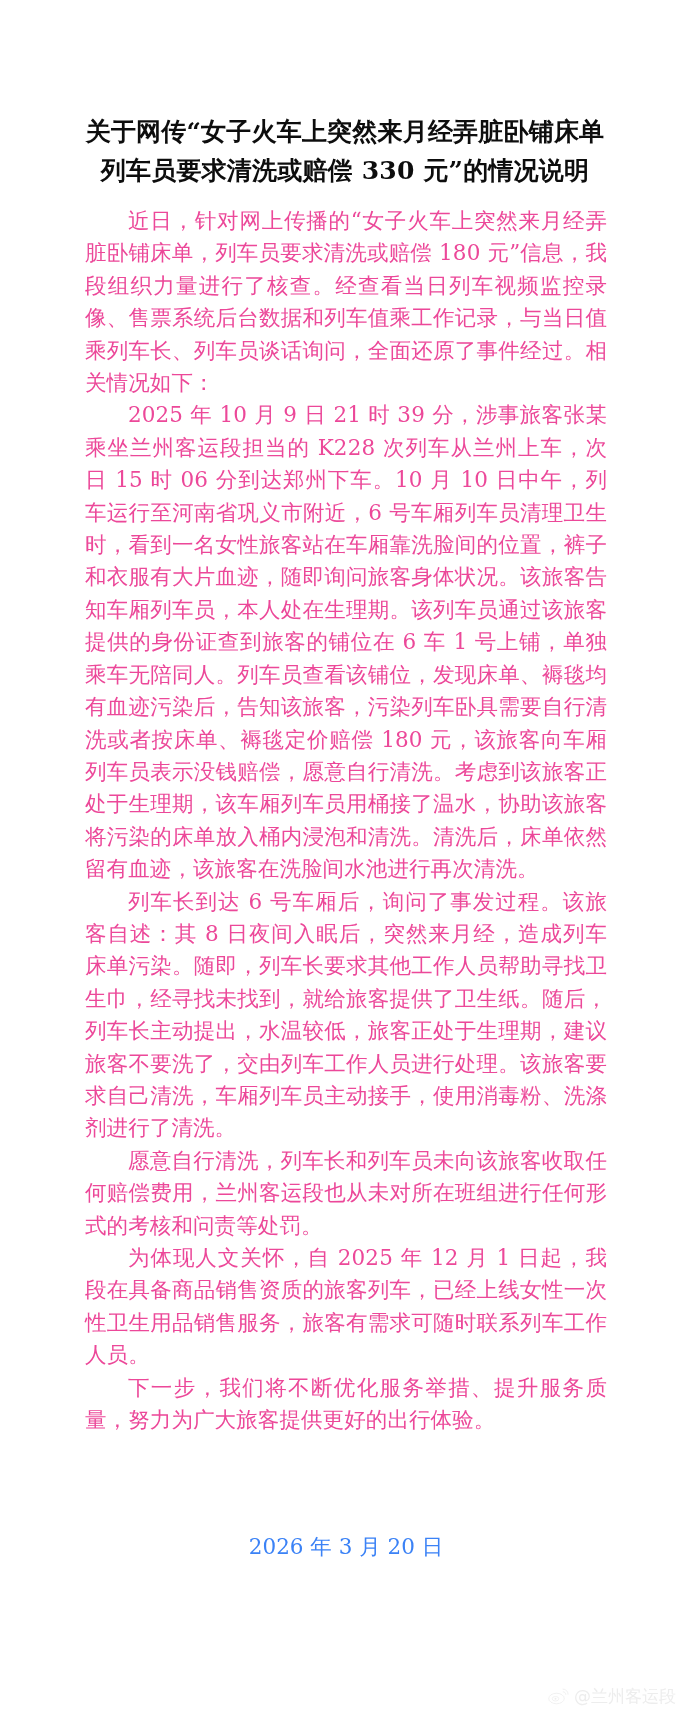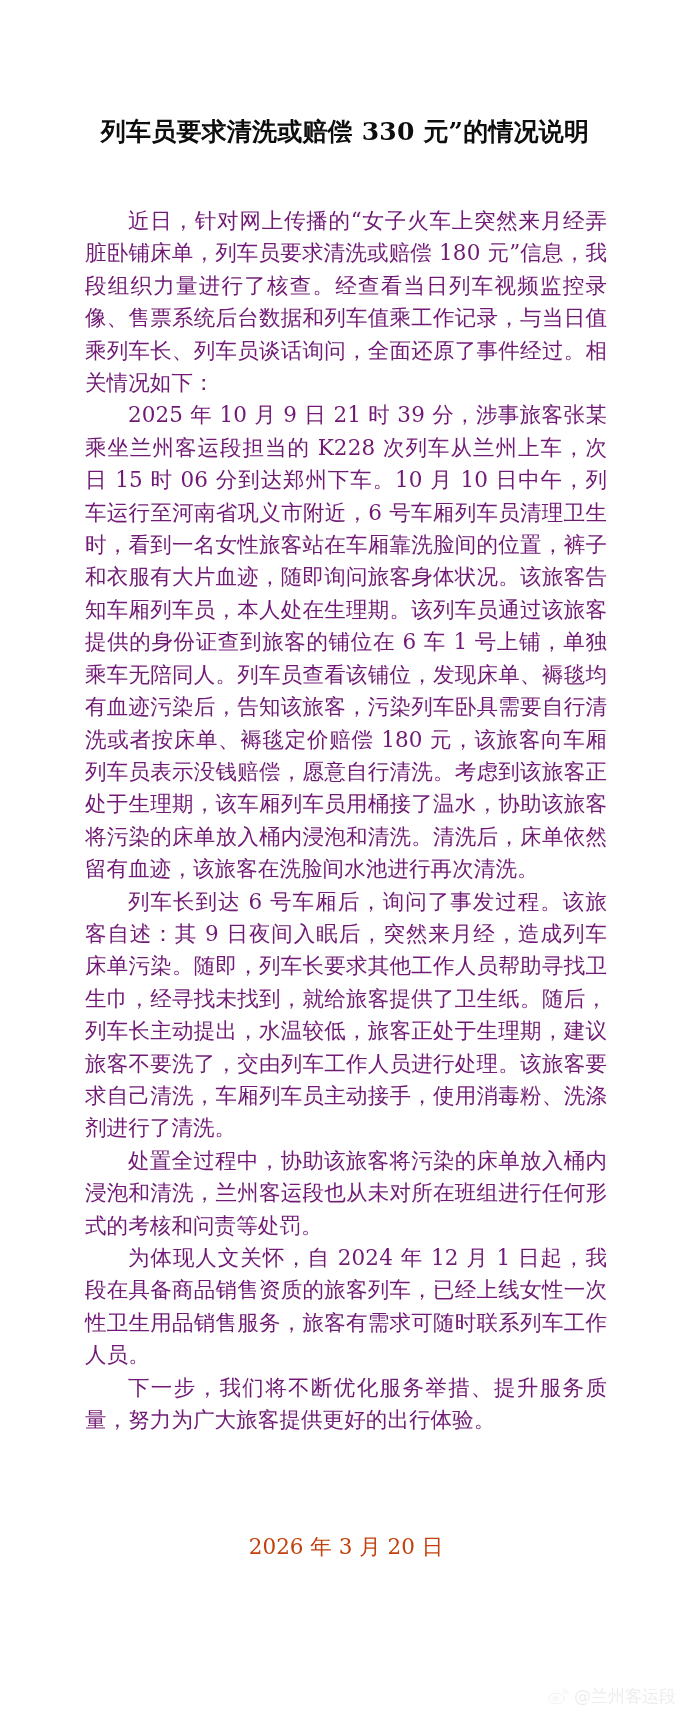--- a/index.html
+++ b/index.html
@@ -50,34 +50,34 @@
     width: 522px;
   }
 
   .para {
     margin: 0 0 0 0;
     font-size: 21.5px;
     line-height: 32.4px;
     text-align: justify;
     text-align-last: left;
     text-indent: 2em;
-    color: #701a75;
+    color: #ec4899;
     font-family: "DejaVu Serif", "Liberation Serif", serif;
     letter-spacing: 0.1px;
   }
 
   .date-line {
     position: absolute;
     left: 85px;
     top: 1531px;
     width: 522px;
     text-align: center;
     font-size: 21.5px;
     line-height: 32px;
-    color: #c2410c;
+    color: #3b82f6;
     font-family: "DejaVu Serif", "Liberation Serif", serif;
   }
 
   .watermark {
     position: absolute;
     right: 14px;
     bottom: 8px;
     display: flex;
     align-items: center;
     gap: 4px;
@@ -96,29 +96,30 @@
     font-family: "DejaVu Sans", "Liberation Sans", sans-serif;
     white-space: nowrap;
   }
 </style>
 </head>
 <body>
 
 <div class="page">
 
   <div class="doc-title">
+    <span class="title-line">关于网传“女子火车上突然来月经弄脏卧铺床单</span>
     <span class="title-line">列车员要求清洗或赔偿 330 元”的情况说明</span>
   </div>
 
   <div class="body-text">
     <p class="para">近日，针对网上传播的“女子火车上突然来月经弄脏卧铺床单，列车员要求清洗或赔偿 180 元”信息，我段组织力量进行了核查。经查看当日列车视频监控录像、售票系统后台数据和列车值乘工作记录，与当日值乘列车长、列车员谈话询问，全面还原了事件经过。相关情况如下：</p>
     <p class="para">2025 年 10 月 9 日 21 时 39 分，涉事旅客张某乘坐兰州客运段担当的 K228 次列车从兰州上车，次日 15 时 06 分到达郑州下车。10 月 10 日中午，列车运行至河南省巩义市附近，6 号车厢列车员清理卫生时，看到一名女性旅客站在车厢靠洗脸间的位置，裤子和衣服有大片血迹，随即询问旅客身体状况。该旅客告知车厢列车员，本人处在生理期。该列车员通过该旅客提供的身份证查到旅客的铺位在 6 车 1 号上铺，单独乘车无陪同人。列车员查看该铺位，发现床单、褥毯均有血迹污染后，告知该旅客，污染列车卧具需要自行清洗或者按床单、褥毯定价赔偿 180 元，该旅客向车厢列车员表示没钱赔偿，愿意自行清洗。考虑到该旅客正处于生理期，该车厢列车员用桶接了温水，协助该旅客将污染的床单放入桶内浸泡和清洗。清洗后，床单依然留有血迹，该旅客在洗脸间水池进行再次清洗。</p>
-    <p class="para">列车长到达 6 号车厢后，询问了事发过程。该旅客自述：其 9 日夜间入眠后，突然来月经，造成列车床单污染。随即，列车长要求其他工作人员帮助寻找卫生巾，经寻找未找到，就给旅客提供了卫生纸。随后，列车长主动提出，水温较低，旅客正处于生理期，建议旅客不要洗了，交由列车工作人员进行处理。该旅客要求自己清洗，车厢列车员主动接手，使用消毒粉、洗涤剂进行了清洗。</p>
-    <p class="para">处置全过程中，协助该旅客将污染的床单放入桶内浸泡和清洗，兰州客运段也从未对所在班组进行任何形式的考核和问责等处罚。</p>
-    <p class="para">为体现人文关怀，自 2024 年 12 月 1 日起，我段在具备商品销售资质的旅客列车，已经上线女性一次性卫生用品销售服务，旅客有需求可随时联系列车工作人员。</p>
+    <p class="para">列车长到达 6 号车厢后，询问了事发过程。该旅客自述：其 8 日夜间入眠后，突然来月经，造成列车床单污染。随即，列车长要求其他工作人员帮助寻找卫生巾，经寻找未找到，就给旅客提供了卫生纸。随后，列车长主动提出，水温较低，旅客正处于生理期，建议旅客不要洗了，交由列车工作人员进行处理。该旅客要求自己清洗，车厢列车员主动接手，使用消毒粉、洗涤剂进行了清洗。</p>
+    <p class="para">愿意自行清洗，列车长和列车员未向该旅客收取任何赔偿费用，兰州客运段也从未对所在班组进行任何形式的考核和问责等处罚。</p>
+    <p class="para">为体现人文关怀，自 2025 年 12 月 1 日起，我段在具备商品销售资质的旅客列车，已经上线女性一次性卫生用品销售服务，旅客有需求可随时联系列车工作人员。</p>
     <p class="para">下一步，我们将不断优化服务举措、提升服务质量，努力为广大旅客提供更好的出行体验。</p>
   </div>
 
   <div class="date-line">2026 年 3 月 20 日</div>
 
   <div class="watermark">
     <svg class="watermark-logo" viewBox="0 0 44 34" aria-hidden="true">
       <ellipse cx="17" cy="22" rx="15.5" ry="10.5" fill="none" stroke="#ededed" stroke-width="1.6"></ellipse>
       <ellipse cx="15" cy="22.5" rx="6.5" ry="4.6" fill="none" stroke="#ededed" stroke-width="1.4"></ellipse>
       <circle cx="15" cy="22.5" r="1.9" fill="#ededed"></circle>

